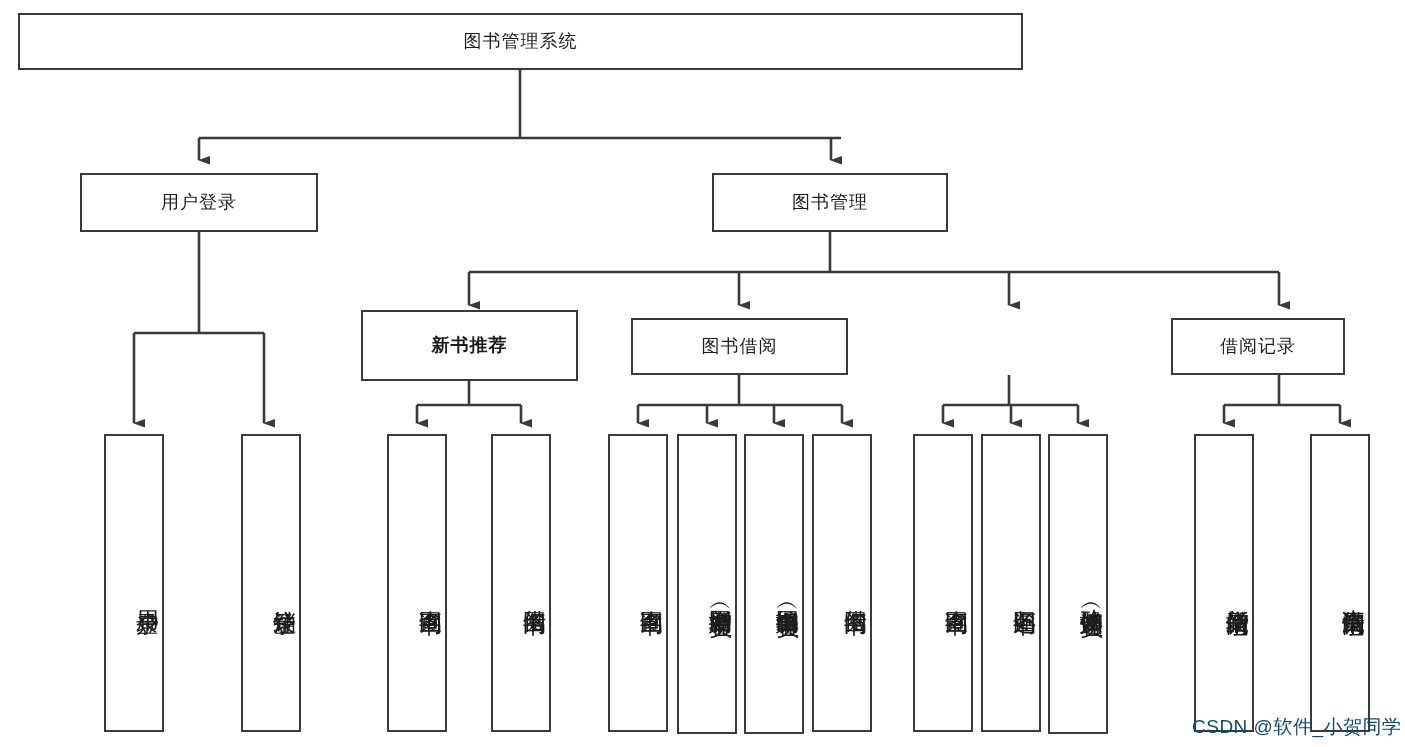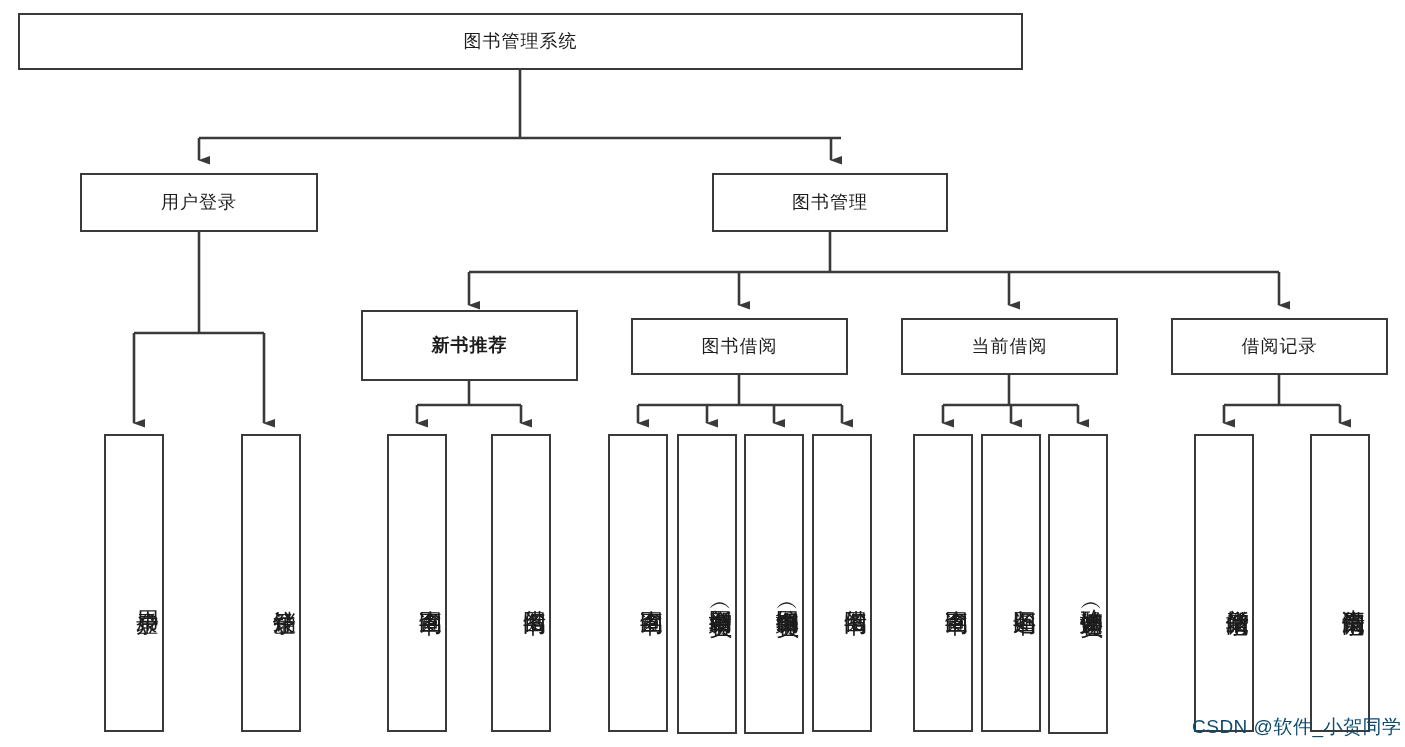--- a/index.html
+++ b/index.html
@@ -129,24 +129,21 @@
   <div class="node h" style="left:712px;top:173px;width:236px;height:59px;">
     <span>图书管理</span>
   </div>
 
   <div class="node h" style="left:361px;top:310px;width:217px;height:71px;font-weight:bold;">
     <span>新书推荐</span>
   </div>
   <div class="node h" style="left:631px;top:318px;width:217px;height:57px;">
     <span>图书借阅</span>
   </div>
-  <div class="node h" style="left:901px;top:318px;width:217px;height:57px;">
-    <span>当前借阅</span>
-  </div>
-  <div class="node h" style="left:1171px;top:318px;width:217px;height:57px;">
+  <div class="node h" style="left:1171px;top:318px;width:174px;height:57px;">
     <span>借阅记录</span>
   </div>
 
   <div class="node v" style="left:104px;top:434px;width:60px;height:298px;">
     <span>用户登录</span>
   </div>
   <div class="node v" style="left:241px;top:434px;width:60px;height:298px;">
     <span>注销登录</span>
   </div>
 

